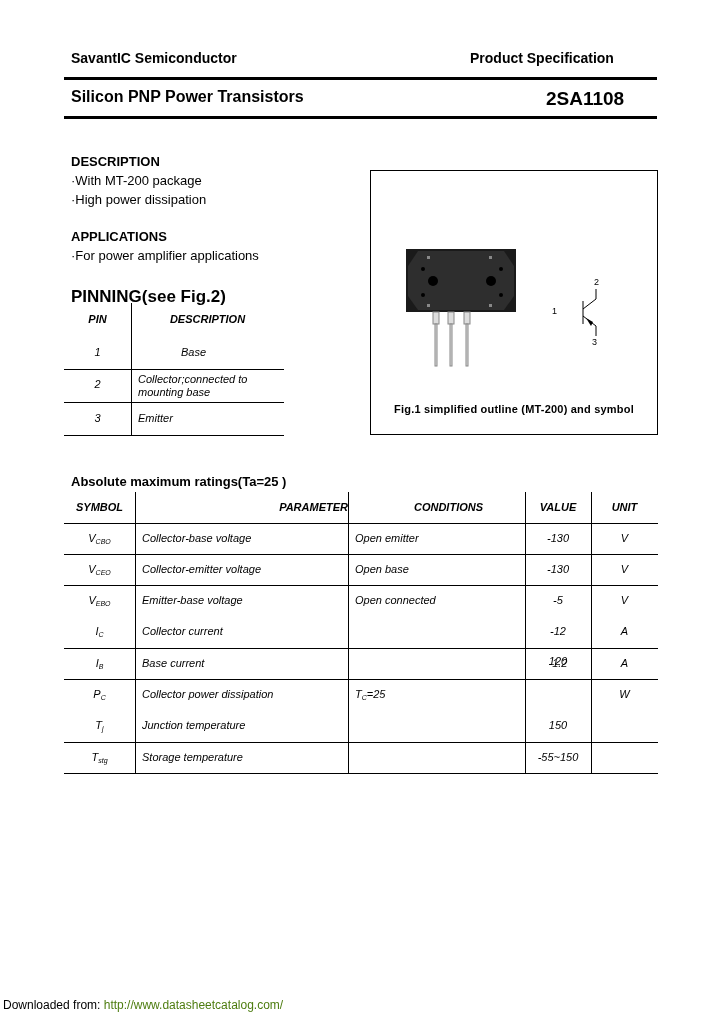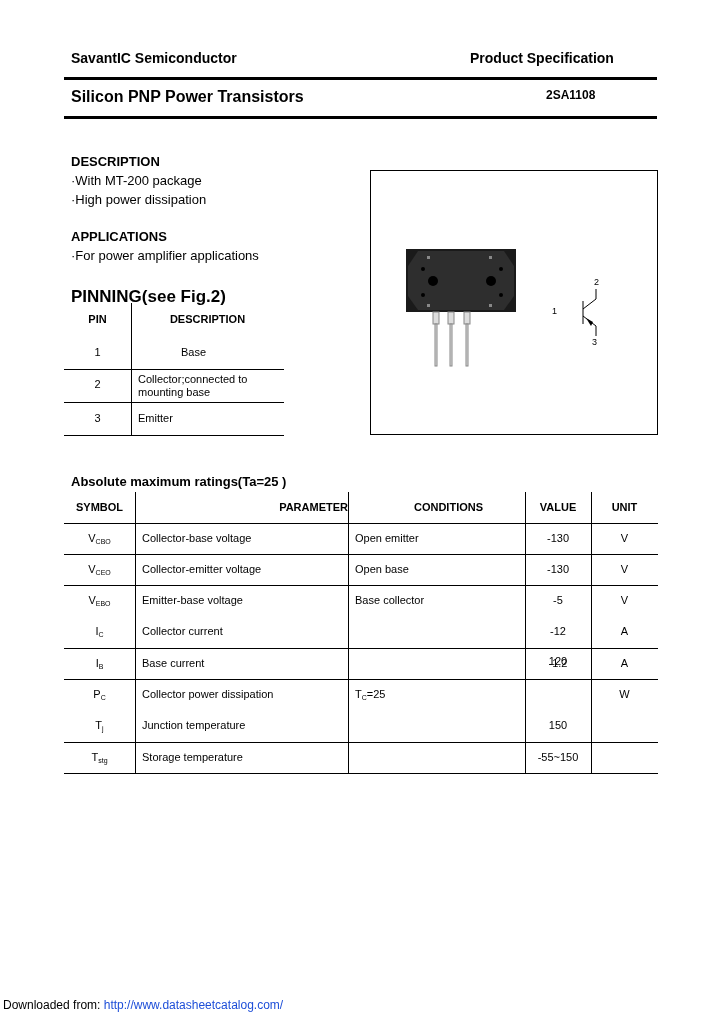--- a/index.html
+++ b/index.html
@@ -12,34 +12,34 @@
     .hdr-big { font-size: 16px; font-weight: bold; }
     .rule { position: absolute; left: 64px; width: 593px; height: 3px; background: #000; }
     .sec-title { font-size: 13px; font-weight: bold; }
     .bullet { font-size: 13px; }
     .small-title { font-size: 17px; font-weight: bold; }
     .fig-box { position: absolute; left: 370px; top: 170px; width: 286px; height: 263px; border: 1px solid #000; }
     .fig-caption { position: absolute; left: 0; right: 0; top: 232px; text-align: center; font-size: 11px; font-weight: bold; letter-spacing: 0.2px; }
     .sub { font-size: 7px; vertical-align: -2px; }
     .hline { position: absolute; height: 1px; background: #000; }
     .vline { position: absolute; width: 1px; background: #000; }
-    .cell { position: absolute; font-size: 11px; }
+    .cell { position: absolute; font-size: 11px; font-style: italic; }
     .center { text-align: center; }
     .th { font-weight: bold; }
     .footer { font-size: 12px; }
-    .footer a { color: #1d4ed8; text-decoration: none; }
+    .footer a { color: #4d7c0f; text-decoration: none; }
   </style>
 </head>
 <body>
 
 <div class="abs hdr-small" style="left:71px; top:50px;">SavantIC Semiconductor</div>
 <div class="abs hdr-small" style="left:470px; top:50px;">Product Specification</div>
 <div class="rule" style="top:77px;"></div>
 <div class="abs hdr-big" style="left:71px; top:88px;">Silicon PNP Power Transistors</div>
-<div class="abs hdr-big" style="left:546px; top:88px; font-size:12px;">2SA1108</div>
+<div class="abs hdr-big" style="left:546px; top:88px; font-size:19px;">2SA1108</div>
 <div class="rule" style="top:116px;"></div>
 
 <div class="abs sec-title" style="left:71px; top:154px;">DESCRIPTION</div>
 <div class="abs bullet" style="left:71px; top:173px;">·With MT-200 package</div>
 <div class="abs bullet" style="left:71px; top:192px;">·High power dissipation</div>
 
 <div class="abs sec-title" style="left:71px; top:229px;">APPLICATIONS</div>
 <div class="abs bullet" style="left:71px; top:248px;">·For power amplifier applications</div>
 
 <div class="abs small-title" style="left:71px; top:287px;">PINNING(see Fig.2)</div>
@@ -89,20 +89,21 @@
       <line x1="212" y1="138" x2="225" y2="128"></line>
       <line x1="225" y1="128" x2="225" y2="118"></line>
       <line x1="212" y1="145" x2="225" y2="155"></line>
       <line x1="225" y1="155" x2="225" y2="165"></line>
     </g>
     <polygon points="215,147 222,151 220,155" fill="#000"></polygon>
   </svg>
   <div class="abs" style="left:181px; top:135px; font-size:9px;">1</div>
   <div class="abs" style="left:223px; top:106px; font-size:9px;">2</div>
   <div class="abs" style="left:221px; top:166px; font-size:9px;">3</div>
+  <div class="fig-caption">Fig.1 simplified outline (MT-200) and symbol</div>
 </div>
 
 <div class="abs sec-title" style="left:71px; top:474px;">Absolute maximum ratings(Ta=25  )</div>
 
 <div>
 
   <div class="vline" style="left:135px; top:492px; height:282px;"></div>
   <div class="vline" style="left:348px; top:492px; height:282px;"></div>
   <div class="vline" style="left:525px; top:492px; height:282px;"></div>
   <div class="vline" style="left:591px; top:492px; height:282px;"></div>
@@ -128,21 +129,21 @@
   <div class="cell center" style="left:591px; width:67px; top:532px;">V</div>
 
   <div class="cell center" style="left:64px; width:71px; top:563px;"><span>V</span><span class="sub">CEO</span></div>
   <div class="cell" style="left:142px; top:563px;">Collector-emitter voltage</div>
   <div class="cell" style="left:355px; top:563px;">Open base</div>
   <div class="cell center" style="left:525px; width:66px; top:563px;">-130</div>
   <div class="cell center" style="left:591px; width:67px; top:563px;">V</div>
 
   <div class="cell center" style="left:64px; width:71px; top:594px;"><span>V</span><span class="sub">EBO</span></div>
   <div class="cell" style="left:142px; top:594px;">Emitter-base voltage</div>
-  <div class="cell" style="left:355px; top:594px;">Base collector</div>
+  <div class="cell" style="left:355px; top:594px;">Open connected</div>
   <div class="cell center" style="left:525px; width:66px; top:594px;">-5</div>
   <div class="cell center" style="left:591px; width:67px; top:594px;">V</div>
 
   <div class="cell center" style="left:64px; width:71px; top:625px;"><span>I</span><span class="sub">C</span></div>
   <div class="cell" style="left:142px; top:625px;">Collector current</div>
   <div class="cell center" style="left:525px; width:66px; top:625px;">-12</div>
   <div class="cell center" style="left:591px; width:67px; top:625px;">A</div>
 
   <div class="cell center" style="left:64px; width:71px; top:657px;"><span>I</span><span class="sub">B</span></div>
   <div class="cell" style="left:142px; top:657px;">Base current</div>

